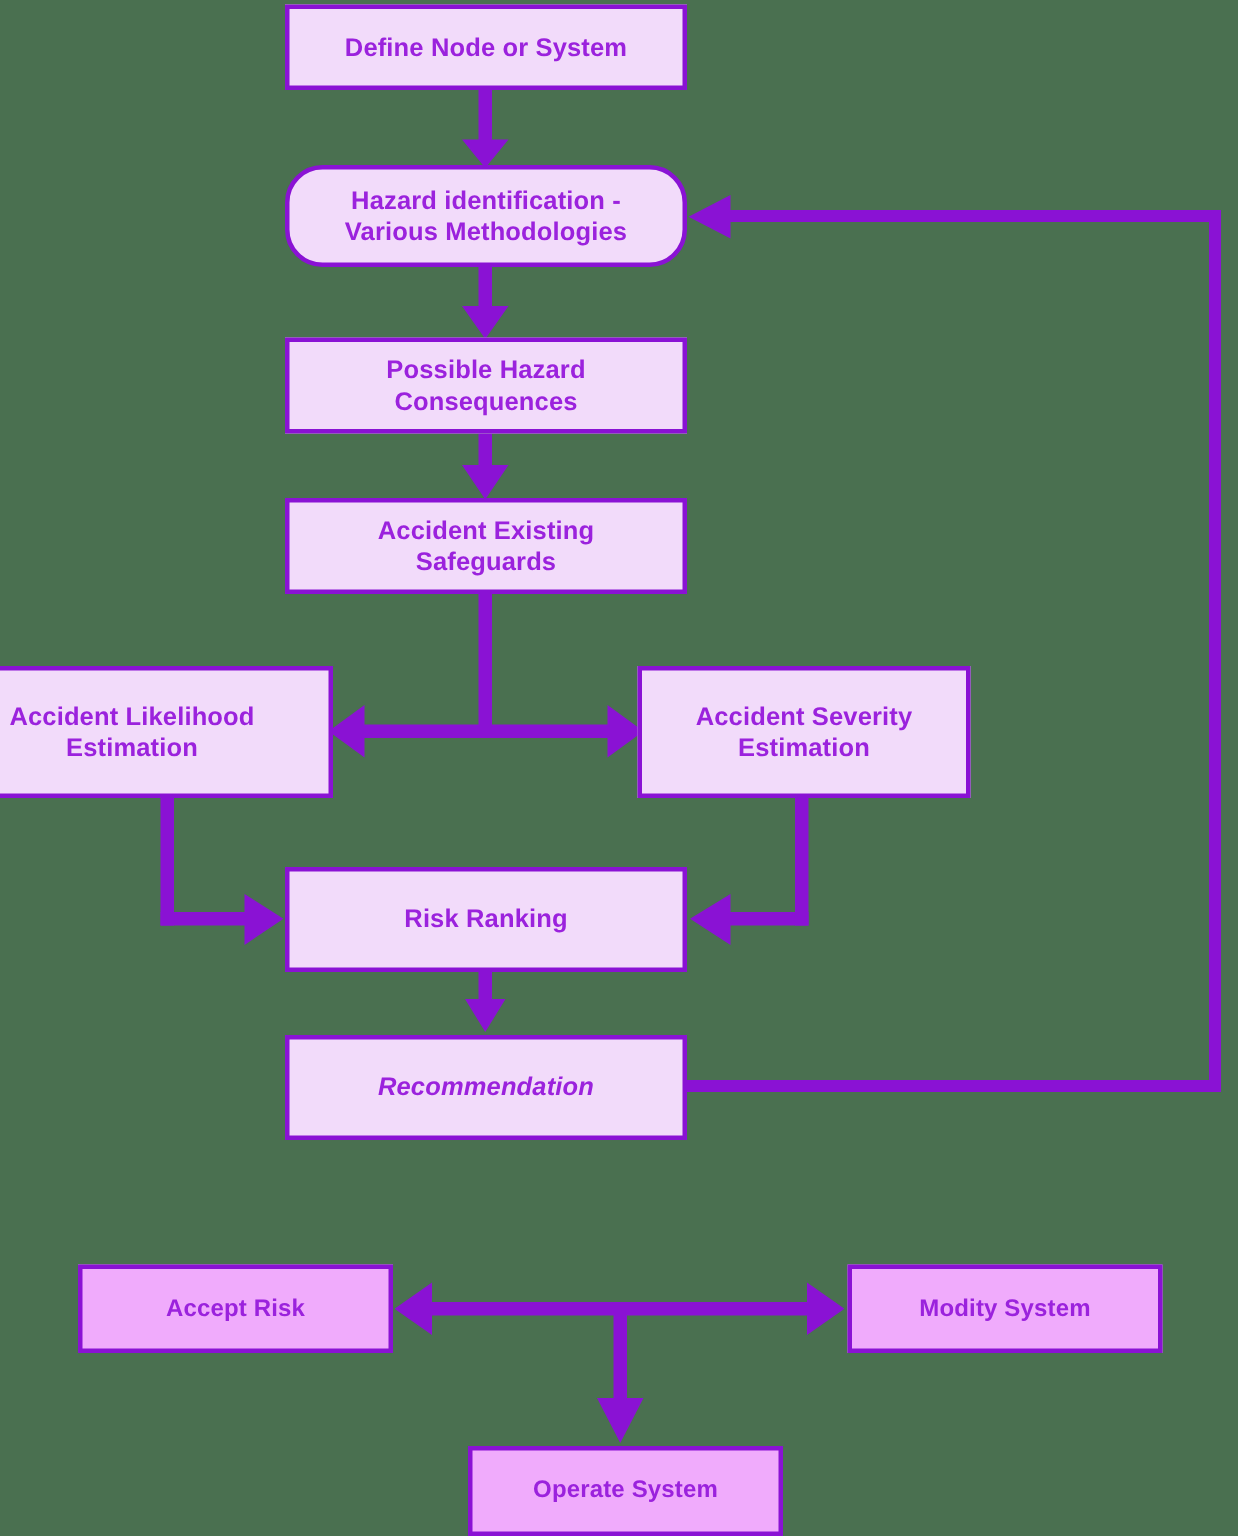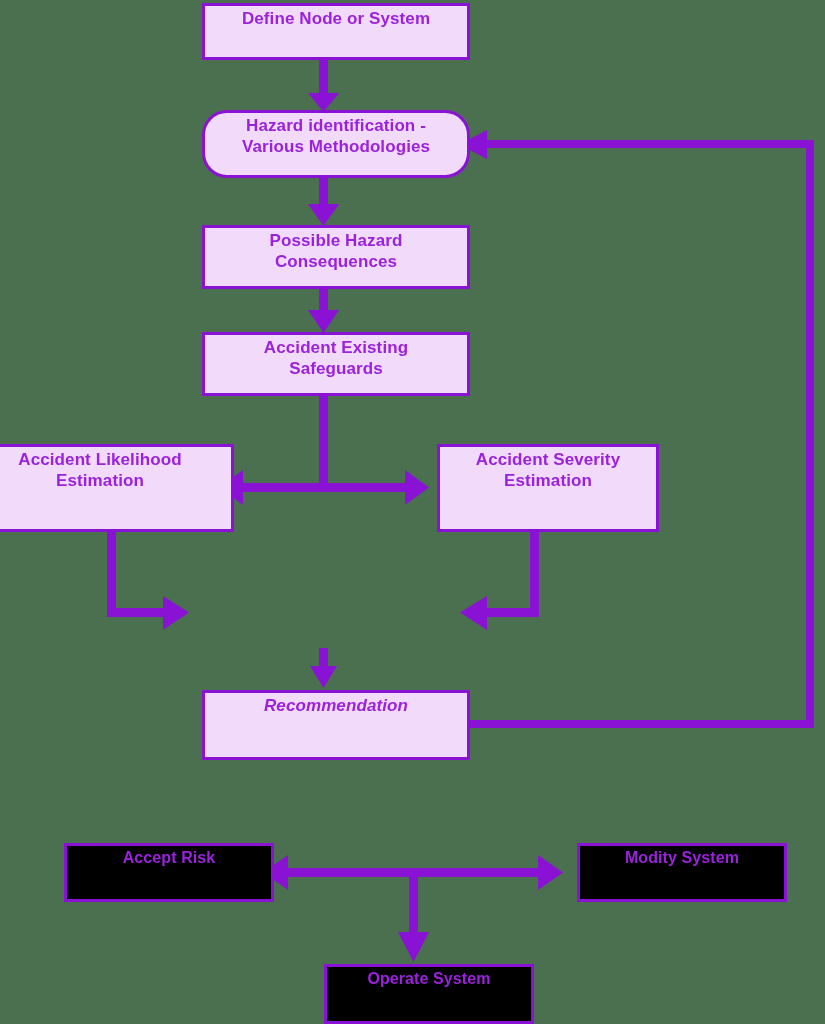--- a/index.html
+++ b/index.html
@@ -26,28 +26,28 @@
     width: 825px;
     height: 1024px;
     pointer-events: none;
   }
   .node {
     position: absolute;
     box-sizing: border-box;
     border: 3px solid #8a12d4;
     background: #f2dbfa;
     display: flex;
+    align-items: center;
     justify-content: center;
     text-align: center;
     padding: 2px 20px;
     z-index: 3;
-    margin-left: 12px;
   }
   .node.plain {
-    background: #000000;
+    background: #f0abfc;
   }
   .node .label {
     color: #9b22dd;
     font-weight: bold;
     font-size: 17px;
     line-height: 1.25;
     letter-spacing: 0.1px;
     white-space: pre-line;
   }
   .node.small .label {
@@ -142,20 +142,23 @@
   <div class="node" style="left:-46px; top:444px; width:268px; height:88px;">
     <span class="label">Accident Likelihood
 Estimation</span>
   </div>
 
   <div class="node" style="left:425px; top:444px; width:222px; height:88px;">
     <span class="label">Accident Severity
 Estimation</span>
   </div>
 
+  <div class="node" style="left:190px; top:578px; width:268px; height:70px;">
+    <span class="label">Risk Ranking</span>
+  </div>
 
   <div class="node" style="left:190px; top:690px; width:268px; height:70px;font-style:italic;">
     <span class="label">Recommendation</span>
   </div>
 
   <div class="node plain small" style="left:52px; top:843px; width:210px; height:59px;">
     <span class="label">Accept Risk</span>
   </div>
 
   <div class="node plain small" style="left:565px; top:843px; width:210px; height:59px;">

